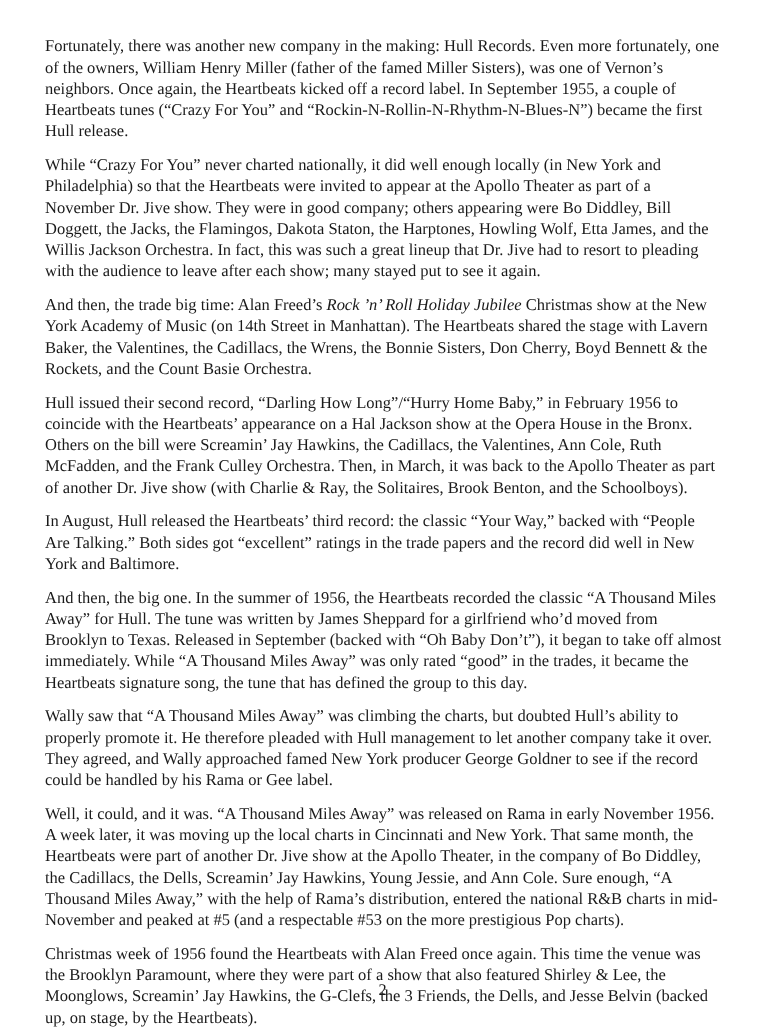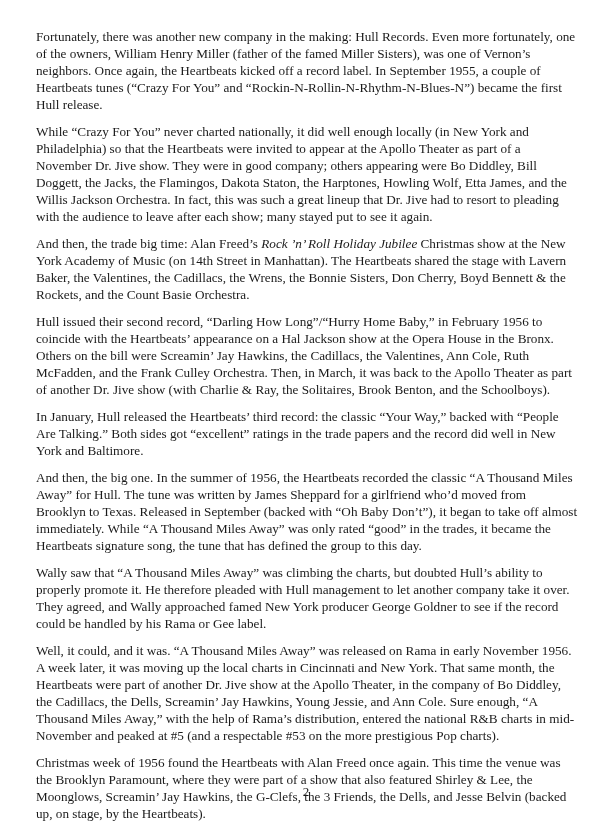--- a/index.html
+++ b/index.html
@@ -18,20 +18,20 @@
   }
 </style>
 </head>
 <body>
 
 <div class="page">
   <p class="para">Fortunately, there was another new company in the making: Hull Records. Even more fortunately, one of the owners, William Henry Miller (father of the famed Miller Sisters), was one of Vernon’s neighbors. Once again, the Heartbeats kicked off a record label. In September 1955, a couple of Heartbeats tunes (“Crazy For You” and “Rockin-N-Rollin-N-Rhythm-N-Blues-N”) became the first Hull release.</p>
   <p class="para">While “Crazy For You” never charted nationally, it did well enough locally (in New York and Philadelphia) so that the Heartbeats were invited to appear at the Apollo Theater as part of a November Dr. Jive show. They were in good company; others appearing were Bo Diddley, Bill Doggett, the Jacks, the Flamingos, Dakota Staton, the Harptones, Howling Wolf, Etta James, and the Willis Jackson Orchestra. In fact, this was such a great lineup that Dr. Jive had to resort to pleading with the audience to leave after each show; many stayed put to see it again.</p>
   <p class="para"><span>And then, the trade big time: Alan Freed’s </span><em>Rock ’n’ Roll Holiday Jubilee</em><span> Christmas show at the New York Academy of Music (on 14th Street in Manhattan). The Heartbeats shared the stage with Lavern Baker, the Valentines, the Cadillacs, the Wrens, the Bonnie Sisters, Don Cherry, Boyd Bennett &amp; the Rockets, and the Count Basie Orchestra.</span></p>
   <p class="para">Hull issued their second record, “Darling How Long”/“Hurry Home Baby,” in February 1956 to coincide with the Heartbeats’ appearance on a Hal Jackson show at the Opera House in the Bronx. Others on the bill were Screamin’ Jay Hawkins, the Cadillacs, the Valentines, Ann Cole, Ruth McFadden, and the Frank Culley Orchestra. Then, in March, it was back to the Apollo Theater as part of another Dr. Jive show (with Charlie &amp; Ray, the Solitaires, Brook Benton, and the Schoolboys).</p>
-  <p class="para">In January, Hull released the Heartbeats’ third record: the classic “Your Way,” backed with “People Are Talking.” Both sides got “excellent” ratings in the trade papers and the record did well in New York and Baltimore.</p>
+  <p class="para">In August, Hull released the Heartbeats’ third record: the classic “Your Way,” backed with “People Are Talking.” Both sides got “excellent” ratings in the trade papers and the record did well in New York and Baltimore.</p>
   <p class="para">And then, the big one. In the summer of 1956, the Heartbeats recorded the classic “A Thousand Miles Away” for Hull. The tune was written by James Sheppard for a girlfriend who’d moved from Brooklyn to Texas. Released in September (backed with “Oh Baby Don’t”), it began to take off almost immediately. While “A Thousand Miles Away” was only rated “good” in the trades, it became the Heartbeats signature song, the tune that has defined the group to this day.</p>
   <p class="para">Wally saw that “A Thousand Miles Away” was climbing the charts, but doubted Hull’s ability to properly promote it. He therefore pleaded with Hull management to let another company take it over. They agreed, and Wally approached famed New York producer George Goldner to see if the record could be handled by his Rama or Gee label.</p>
   <p class="para">Well, it could, and it was. “A Thousand Miles Away” was released on Rama in early November 1956. A week later, it was moving up the local charts in Cincinnati and New York. That same month, the Heartbeats were part of another Dr. Jive show at the Apollo Theater, in the company of Bo Diddley, the Cadillacs, the Dells, Screamin’ Jay Hawkins, Young Jessie, and Ann Cole. Sure enough, “A Thousand Miles Away,” with the help of Rama’s distribution, entered the national R&amp;B charts in mid-November and peaked at #5 (and a respectable #53 on the more prestigious Pop charts).</p>
   <p class="para">Christmas week of 1956 found the Heartbeats with Alan Freed once again. This time the venue was the Brooklyn Paramount, where they were part of a show that also featured Shirley &amp; Lee, the Moonglows, Screamin’ Jay Hawkins, the G-Clefs, the 3 Friends, the Dells, and Jesse Belvin (backed up, on stage, by the Heartbeats).</p>
 </div>
 
 <div class="page-number">2</div>
 
 </body></html>

